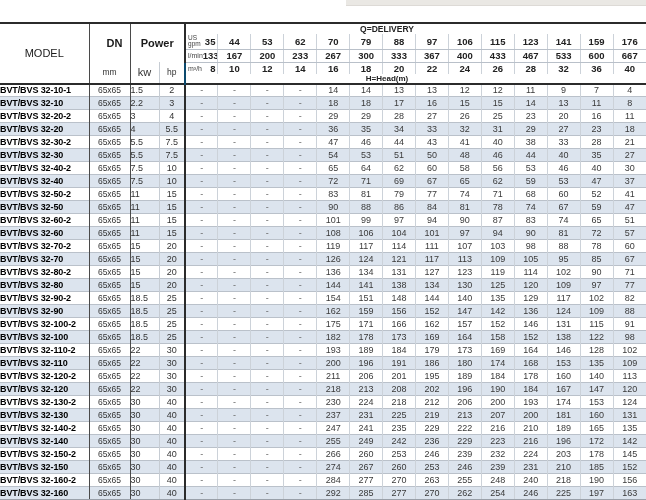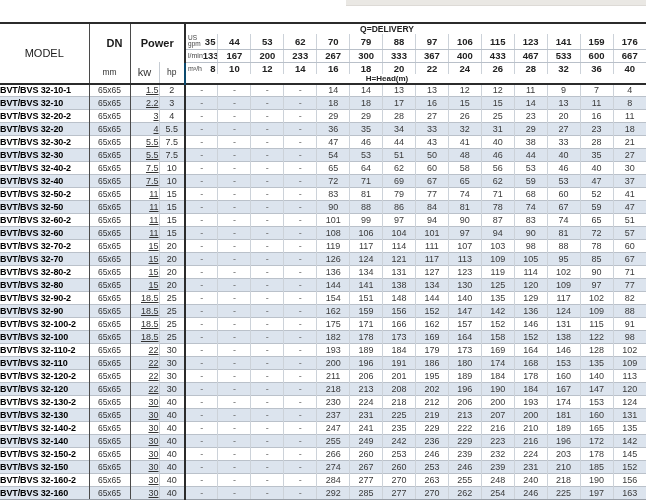--- a/index.html
+++ b/index.html
@@ -33,21 +33,21 @@
   .ulabel{font-size:7px;color:#444;font-weight:normal;text-align:left;line-height:7px;}
   .ulabel.two{font-size:6.5px;line-height:6px;}
   .uval{font-size:9.5px;font-weight:bold;color:#222;}
   th.hv{font-size:9.5px;font-weight:bold;color:#222;text-align:center;border-left:1px solid #ccd2d9;}
   
   tbody tr{height:13px;border-bottom:1px solid #bac1ca;}
   tbody tr.alt{background:#dce4ee;}
   tbody tr:last-child{border-bottom:2px solid #99a0a9;}
   td.c-model{font-size:9px;font-weight:bold;color:#000;letter-spacing:-0.1px;border-right:1px solid #4a4a4a;}
   td.c-dn{font-size:8.5px;color:#333;text-align:center;border-right:1px solid #4a4a4a;}
-  td.c-kw{font-size:9px;color:#333;text-align:right;border-right:1px solid #c6ccd3;text-decoration:underline;}
+  td.c-kw{font-size:9px;color:#333;text-align:left;border-right:1px solid #c6ccd3;}
   td.c-hp{font-size:9px;color:#333;text-align:center;border-right:2px solid #2b2b2b;}
   td.c-val{font-size:9px;color:#3a3a3a;text-align:center;border-left:1px solid #ccd2d9;}
   td.c-val.dash{color:#666;}
 </style>
 </head>
 <body>
 
 <div class="page">
   <div class="top-strip"></div>
 

